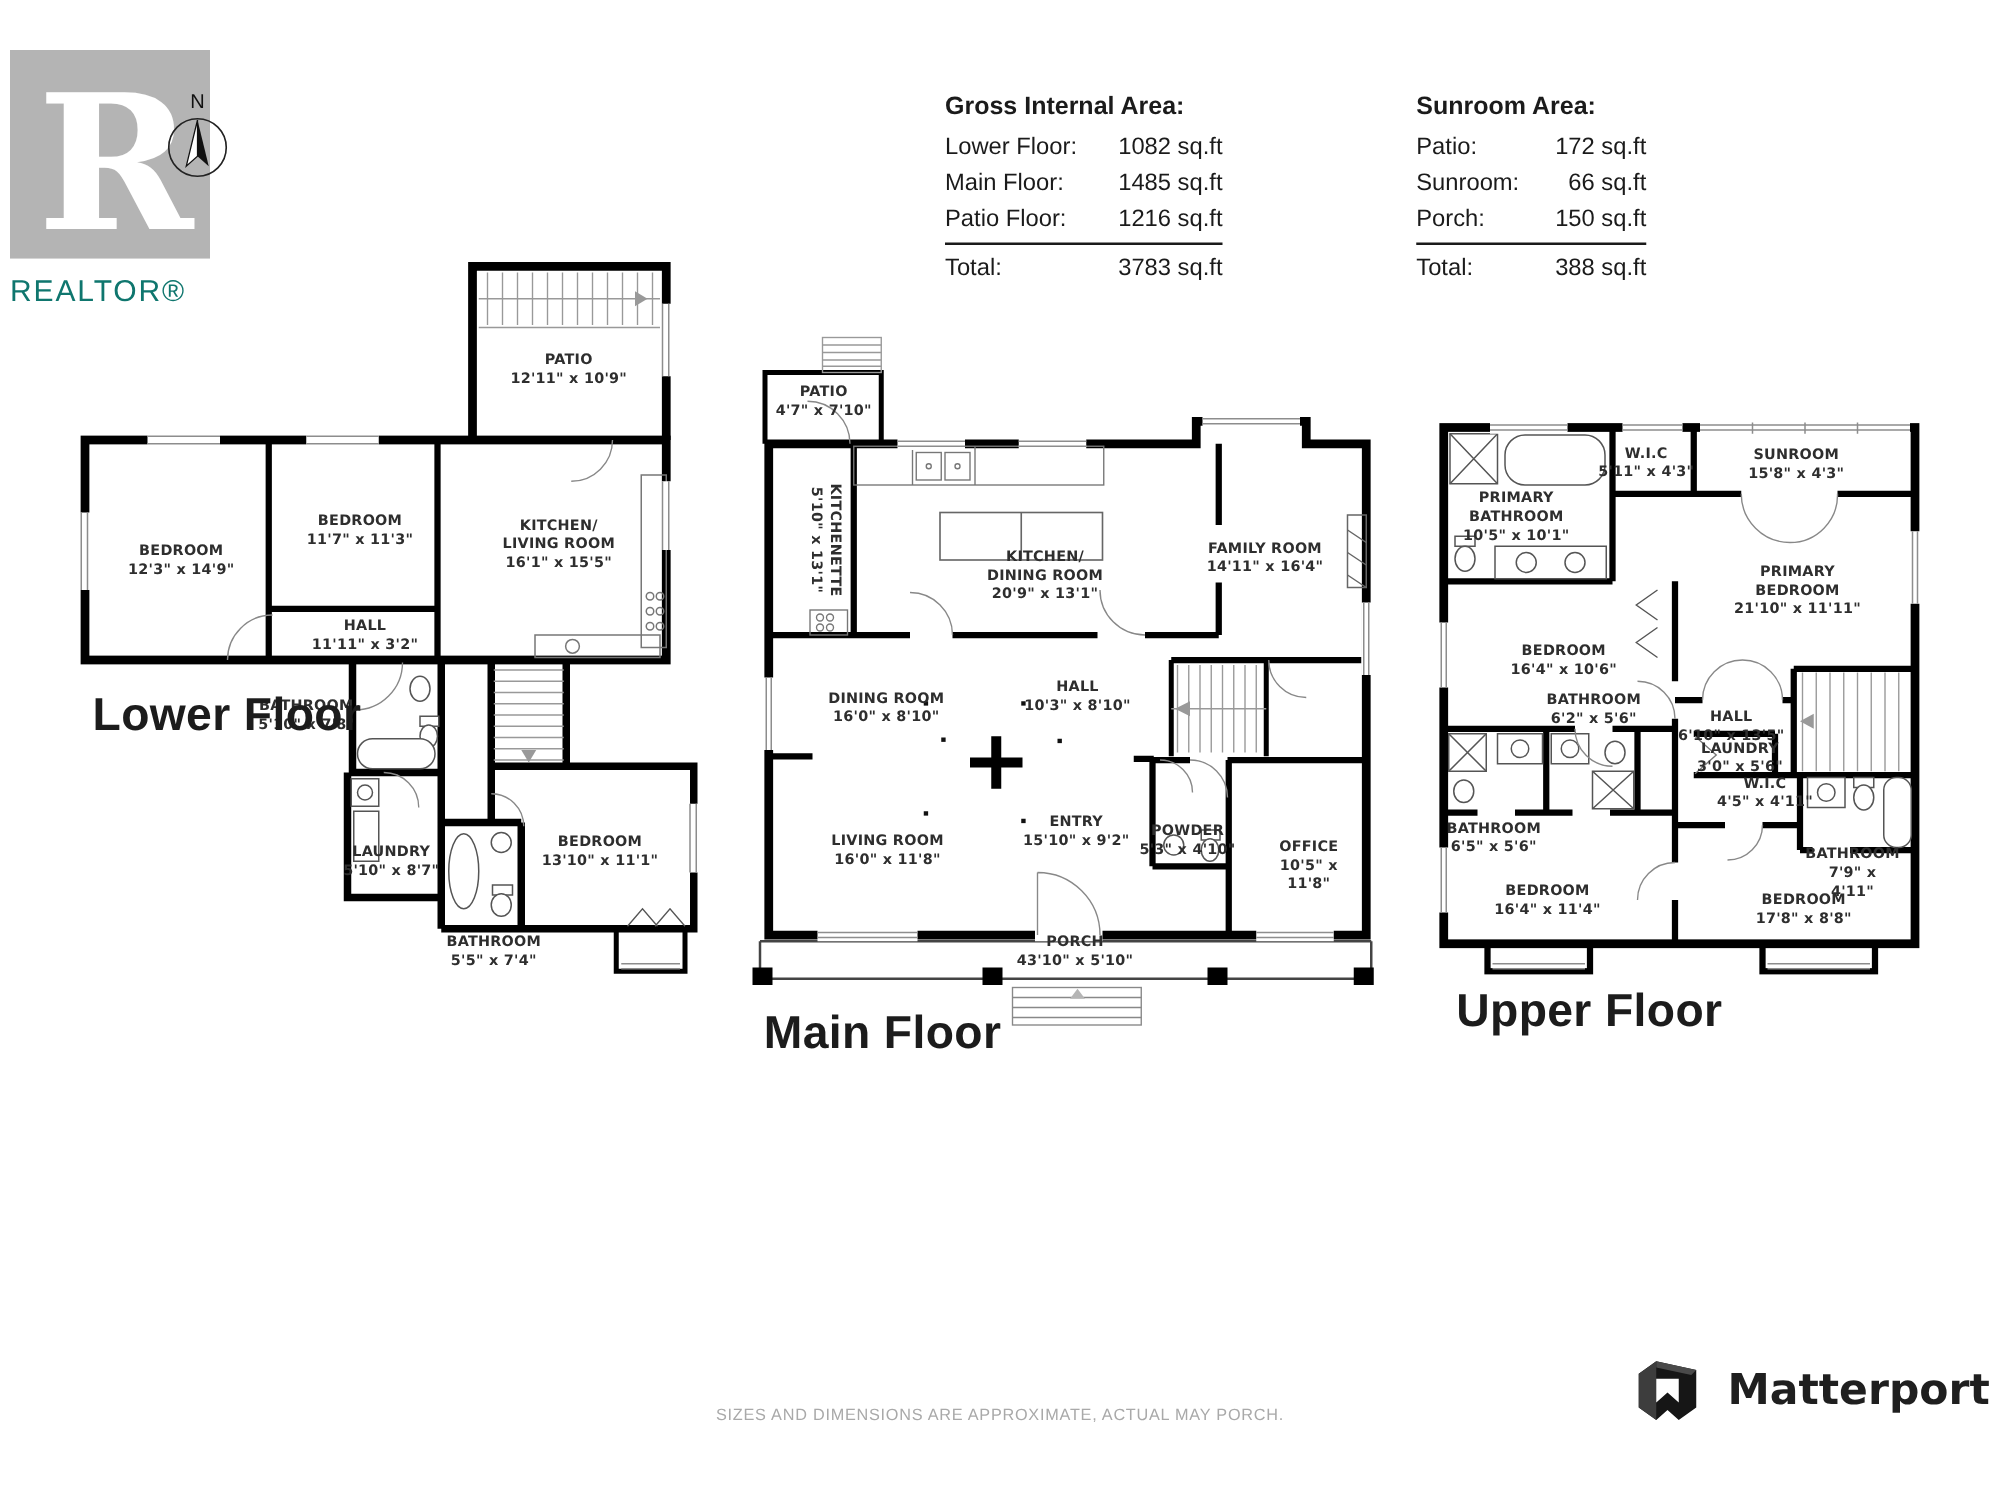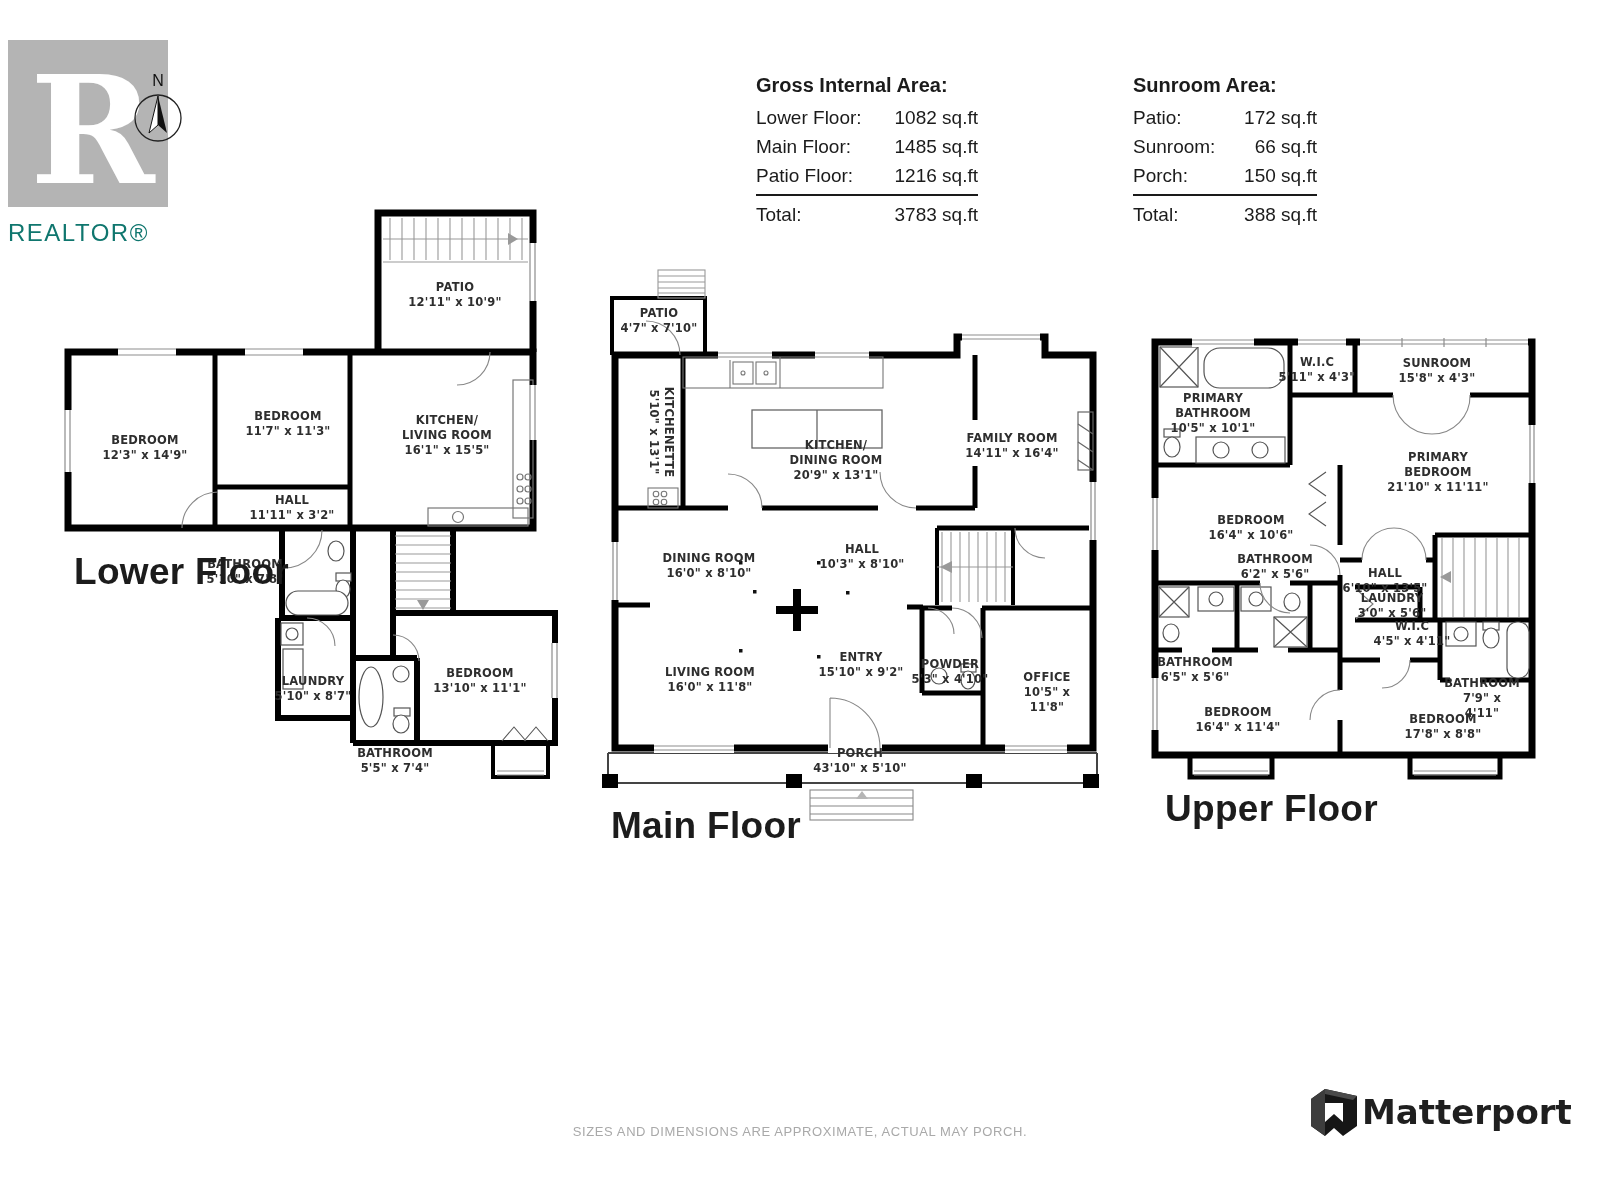--- a/index.html
+++ b/index.html
@@ -23,21 +23,21 @@
   .room{position:absolute;transform:translate(-50%,-50%);text-align:center;color:#2e2e2e;
         font-family:"DejaVu Sans",sans-serif;font-weight:700;font-size:11.5px;line-height:1.3;
         letter-spacing:.2px;white-space:pre-line;}
   .room.vert{transform:translate(-50%,-50%) rotate(90deg);}
   .floor-name{position:absolute;font-size:37px;font-weight:700;color:#1c1c1c;letter-spacing:.3px;}
   
   .footer-address{position:absolute;left:50%;top:1066px;transform:translateX(-50%);
                   font-size:33px;font-weight:700;color:#2b2b2b;white-space:nowrap;}
   .footer-disclaimer{position:absolute;left:50%;top:1124px;transform:translateX(-50%);
                      font-size:13px;color:#a9a9a9;letter-spacing:.6px;white-space:nowrap;}
-  .mp{position:absolute;left:1308px;top:1086px;display:flex;align-items:center;gap:2px;}
+  .mp{position:absolute;left:1308px;top:1086px;display:flex;align-items:center;gap:22px;}
   .mp-text{font-family:"DejaVu Sans",sans-serif;font-size:34px;font-weight:700;color:#1f1f1f;}
 </style>
 </head>
 <body>
 
 <div class="page">
 
   <div class="realtor">
     <svg width="160" height="167" viewBox="0 0 160 167">
       <rect width="160" height="167" fill="#b4b4b4"></rect>

